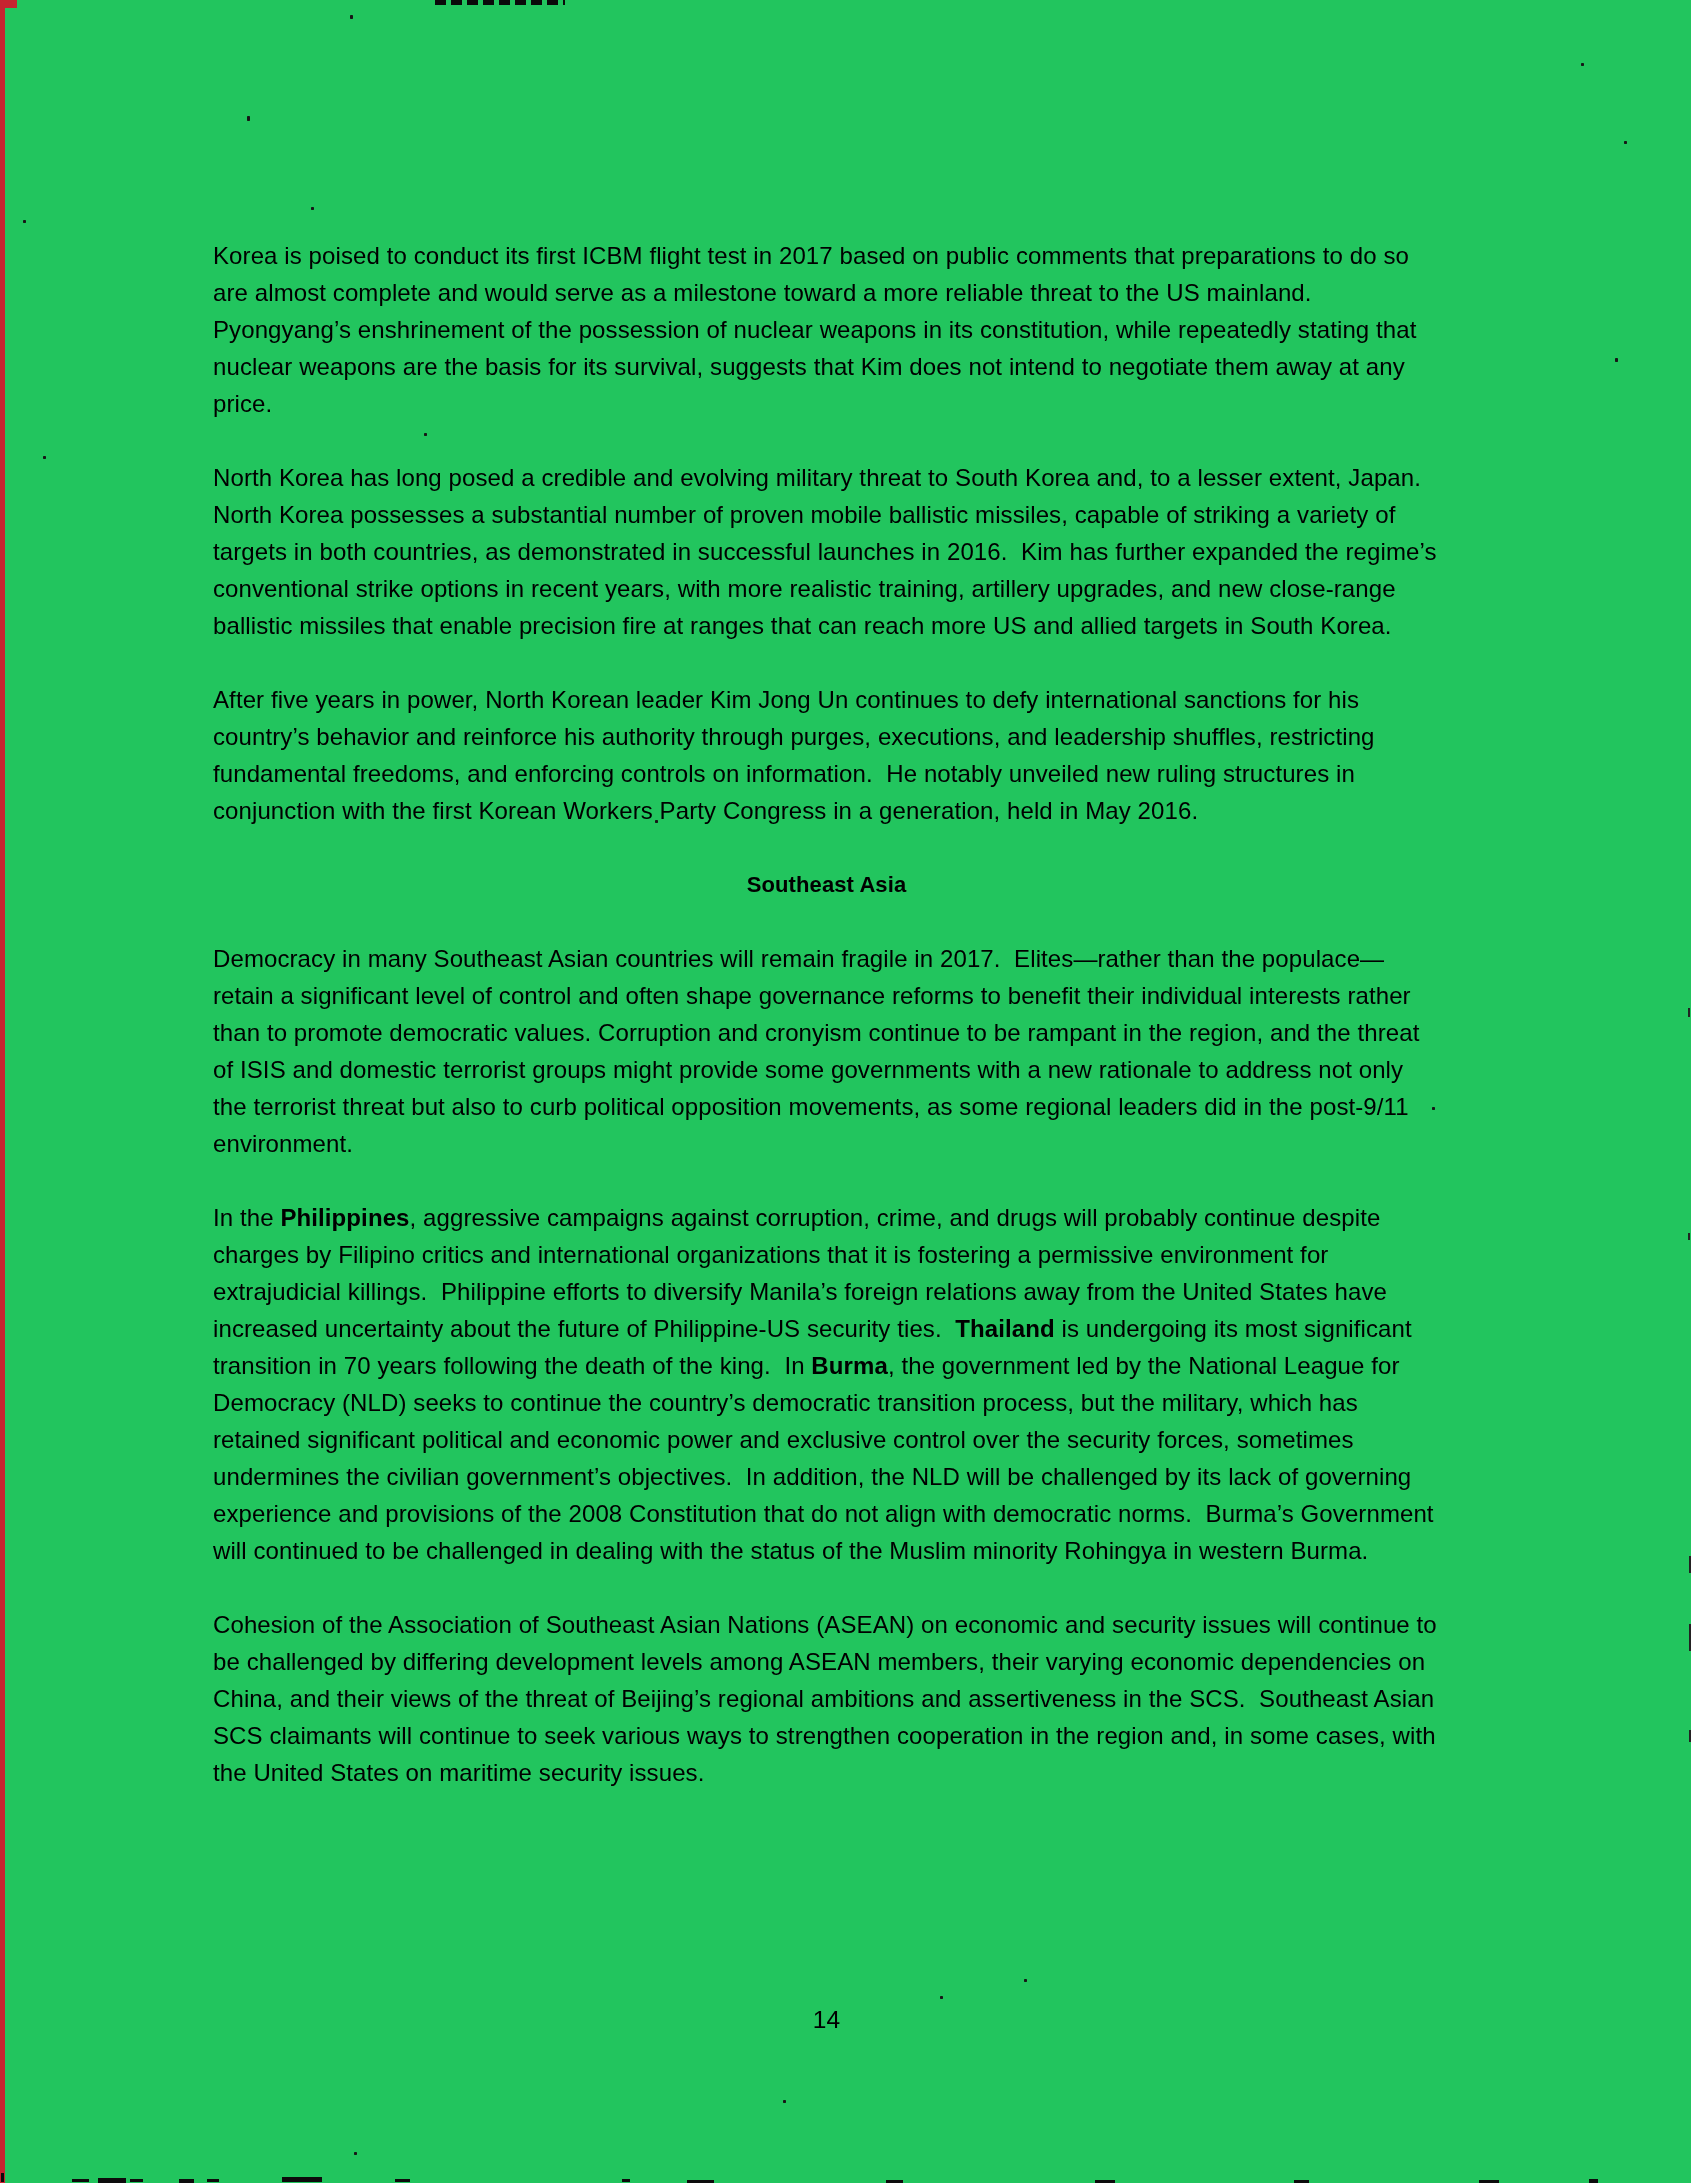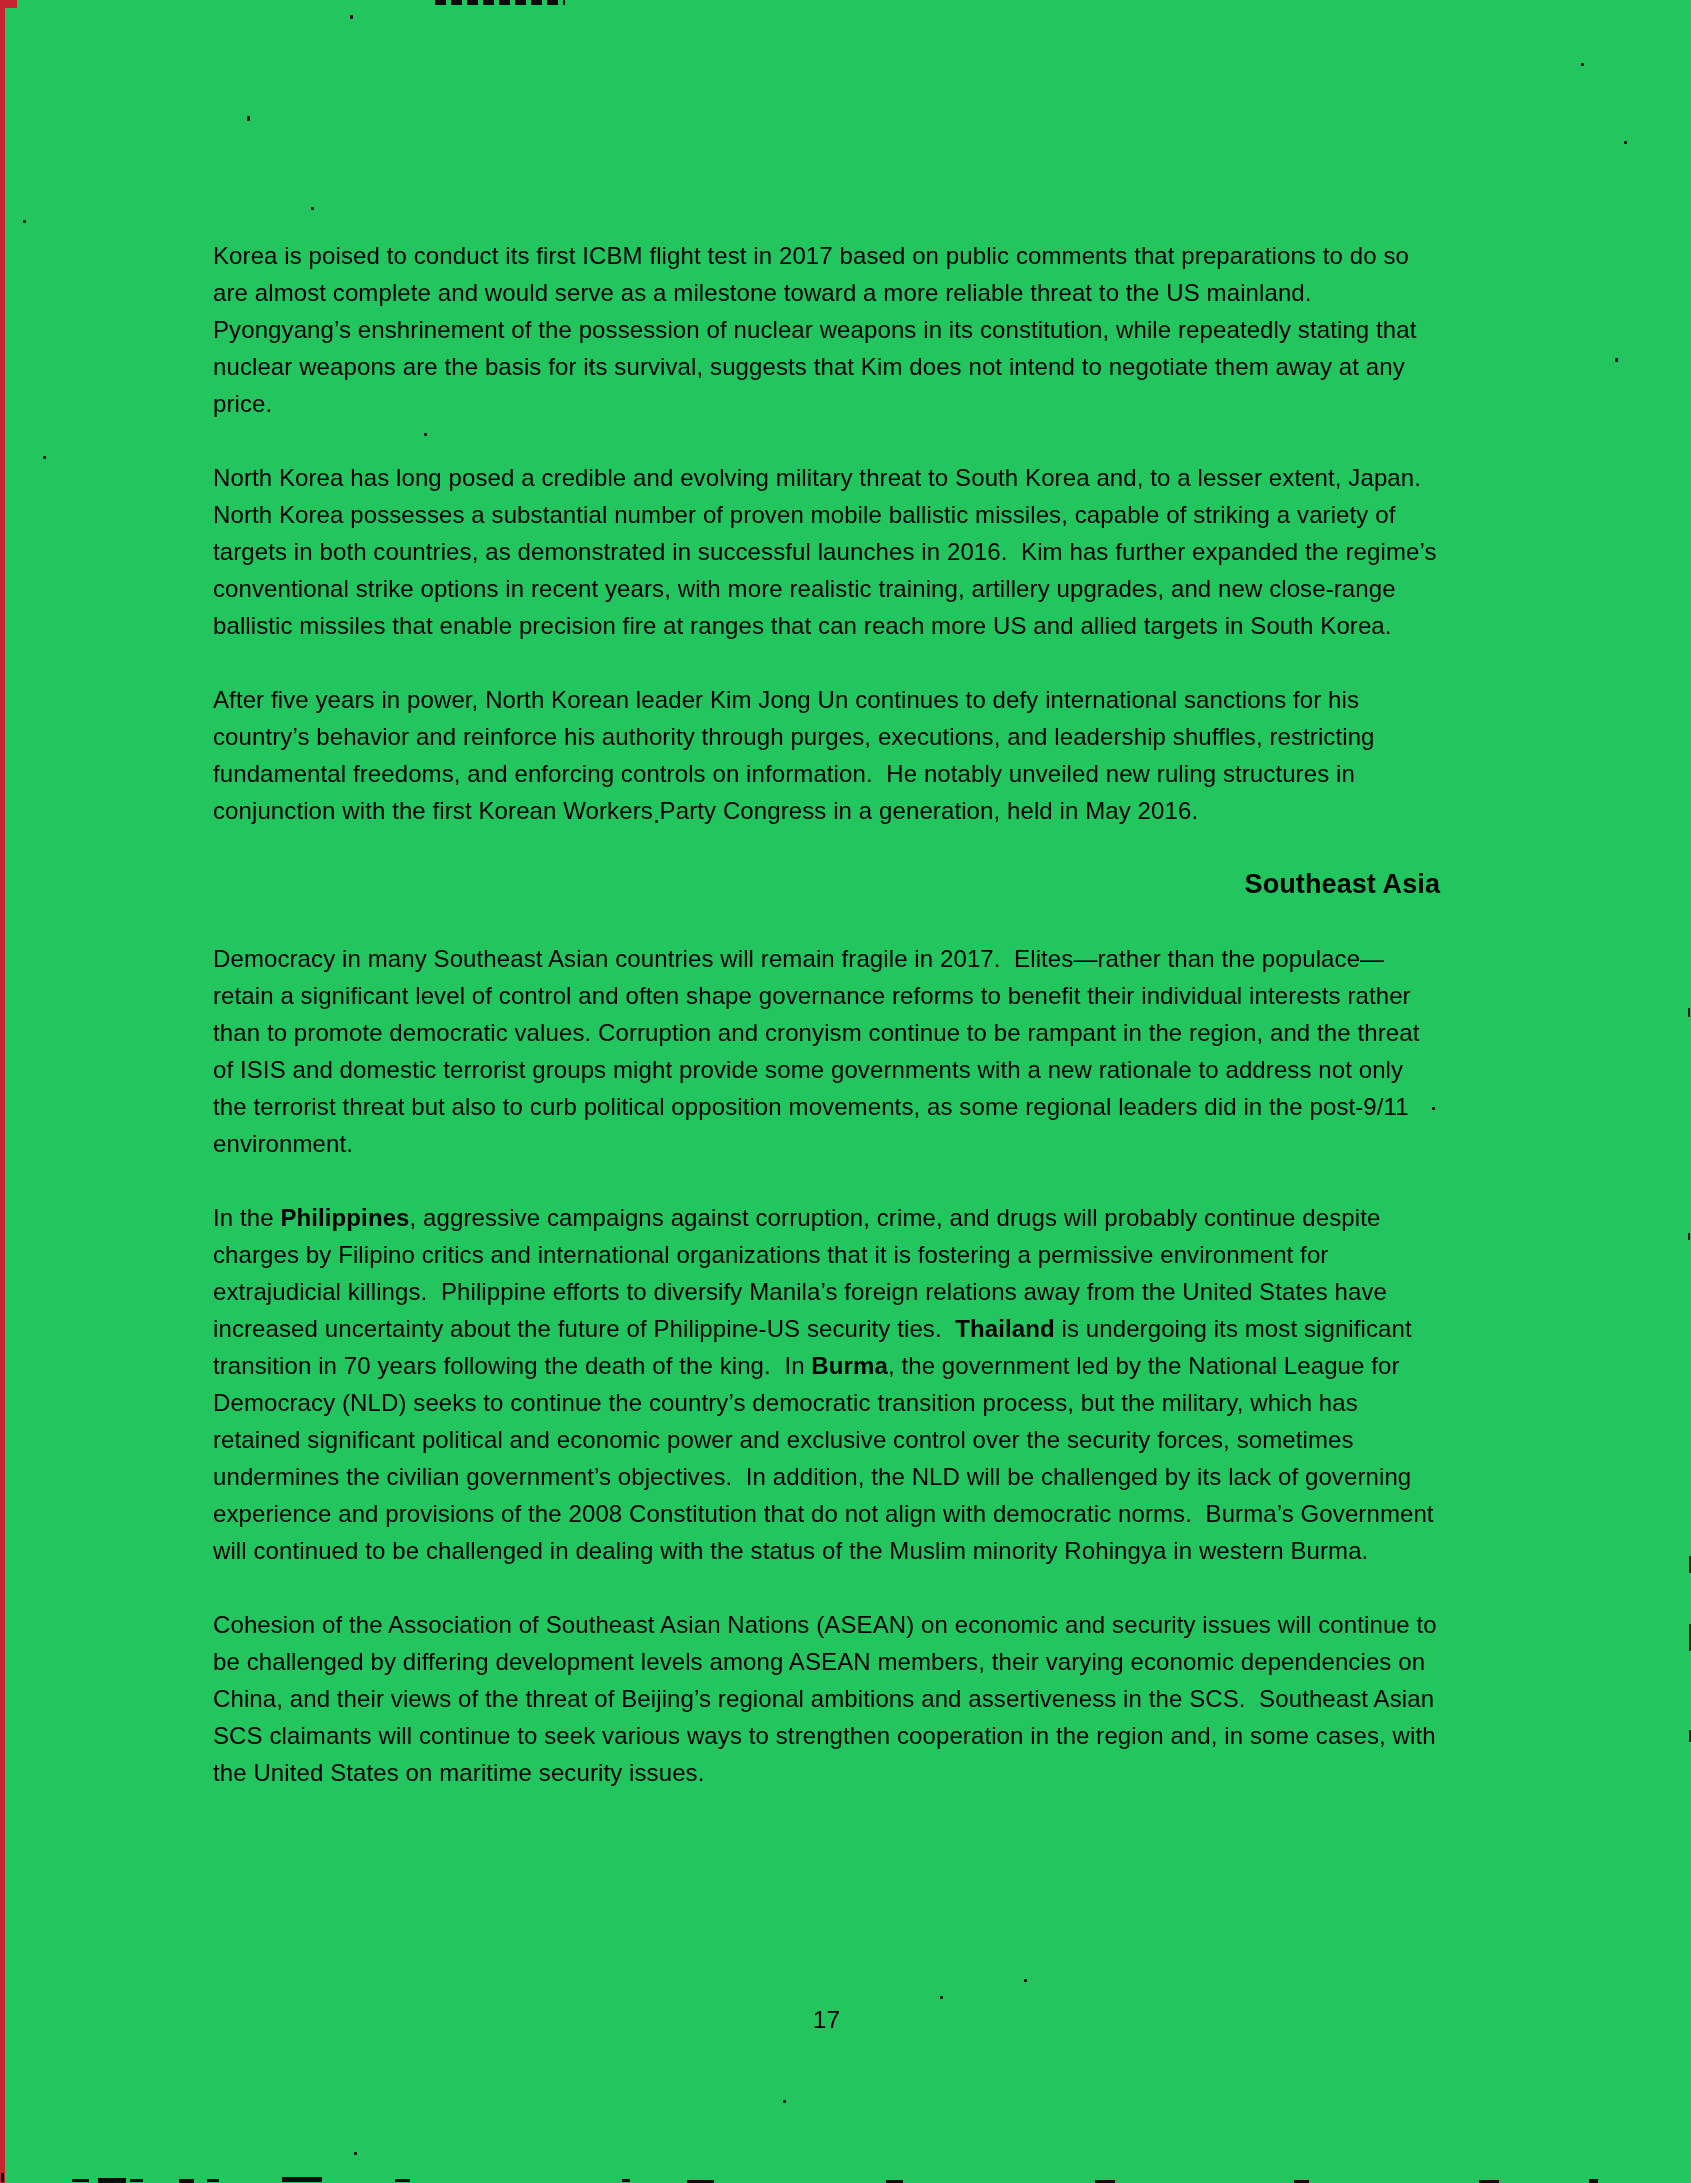--- a/index.html
+++ b/index.html
@@ -28,22 +28,22 @@
   }
   .para{
     margin:0 0 37px 0;
     font-size:24px;line-height:37px;
     white-space:pre-wrap;
     letter-spacing:0.1px;
   }
   .para .b{font-weight:bold;}
   .heading{
     margin:0 0 37px 0;
-    font-size:27px;line-height:37px;font-weight:bold;
-    text-align:right;
+    font-size:22px;line-height:37px;font-weight:bold;
+    text-align:center;
     letter-spacing:0.1px;
   }
   .page-number{
     position:absolute;left:213px;top:2005px;width:1227px;
     text-align:center;
     font-size:24.5px;line-height:29px;
   }
   .speck{position:absolute;background:#161616;border-radius:0.7px;}
   .bdash{position:absolute;background:#0c0c0c;}
   .etick{position:absolute;background:#222;}
@@ -60,21 +60,21 @@
   <div class="content">
     <p class="para"><span>Korea is poised to conduct its first ICBM flight test in 2017 based on public comments that preparations to do so are almost complete and would serve as a milestone toward a more reliable threat to the US mainland.  Pyongyang’s enshrinement of the possession of nuclear weapons in its constitution, while repeatedly stating that nuclear weapons are the basis for its survival, suggests that Kim does not intend to negotiate them away at any price.</span></p>
     <p class="para"><span>North Korea has long posed a credible and evolving military threat to South Korea and, to a lesser extent, Japan.  North Korea possesses a substantial number of proven mobile ballistic missiles, capable of striking a variety of targets in both countries, as demonstrated in successful launches in 2016.  Kim has further expanded the regime’s conventional strike options in recent years, with more realistic training, artillery upgrades, and new close-range ballistic missiles that enable precision fire at ranges that can reach more US and allied targets in South Korea.</span></p>
     <p class="para"><span>After five years in power, North Korean leader Kim Jong Un continues to defy international sanctions for his country’s behavior and reinforce his authority through purges, executions, and leadership shuffles, restricting fundamental freedoms, and enforcing controls on information.  He notably unveiled new ruling structures in conjunction with the first Korean Workers Party Congress in a generation, held in May 2016.</span></p>
     <h2 class="heading">Southeast Asia</h2>
     <p class="para"><span>Democracy in many Southeast Asian countries will remain fragile in 2017.  Elites—rather than the populace—retain a significant level of control and often shape governance reforms to benefit their individual interests rather than to promote democratic values. Corruption and cronyism continue to be rampant in the region, and the threat of ISIS and domestic terrorist groups might provide some governments with a new rationale to address not only the terrorist threat but also to curb political opposition movements, as some regional leaders did in the post-9/11 environment.</span></p>
     <p class="para"><span>In the </span><span class="b">Philippines</span><span>, aggressive campaigns against corruption, crime, and drugs will probably continue despite charges by Filipino critics and international organizations that it is fostering a permissive environment for extrajudicial killings.  Philippine efforts to diversify Manila’s foreign relations away from the United States have increased uncertainty about the future of Philippine-US security ties.  </span><span class="b">Thailand</span><span> is undergoing its most significant transition in 70 years following the death of the king.  In </span><span class="b">Burma</span><span>, the government led by the National League for Democracy (NLD) seeks to continue the country’s democratic transition process, but the military, which has retained significant political and economic power and exclusive control over the security forces, sometimes undermines the civilian government’s objectives.  In addition, the NLD will be challenged by its lack of governing experience and provisions of the 2008 Constitution that do not align with democratic norms.  Burma’s Government will continued to be challenged in dealing with the status of the Muslim minority Rohingya in western Burma.</span></p>
     <p class="para"><span>Cohesion of the Association of Southeast Asian Nations (ASEAN) on economic and security issues will continue to be challenged by differing development levels among ASEAN members, their varying economic dependencies on China, and their views of the threat of Beijing’s regional ambitions and assertiveness in the SCS.  Southeast Asian SCS claimants will continue to seek various ways to strengthen cooperation in the region and, in some cases, with the United States on maritime security issues.</span></p>
   </div>
 
-  <div class="page-number">17</div>
+  <div class="page-number">14</div>
 
   <div class="speck" style="left:350px;top:15.3px;width:3.3px;height:3.3px;"></div>
   <div class="speck" style="left:247px;top:116px;width:2.7px;height:5.3px;"></div>
   <div class="speck" style="left:311px;top:207px;width:3.3px;height:3.3px;"></div>
   <div class="speck" style="left:1581px;top:63px;width:3.3px;height:3.3px;"></div>
   <div class="speck" style="left:1624px;top:141px;width:2.7px;height:2.7px;"></div>
   <div class="speck" style="left:589px;top:364px;width:2.7px;height:2.7px;"></div>
   <div class="speck" style="left:424px;top:433px;width:3.3px;height:3.3px;"></div>
   <div class="speck" style="left:1615px;top:358px;width:2.7px;height:4px;"></div>
   <div class="speck" style="left:43px;top:456px;width:3.3px;height:3.3px;"></div>

